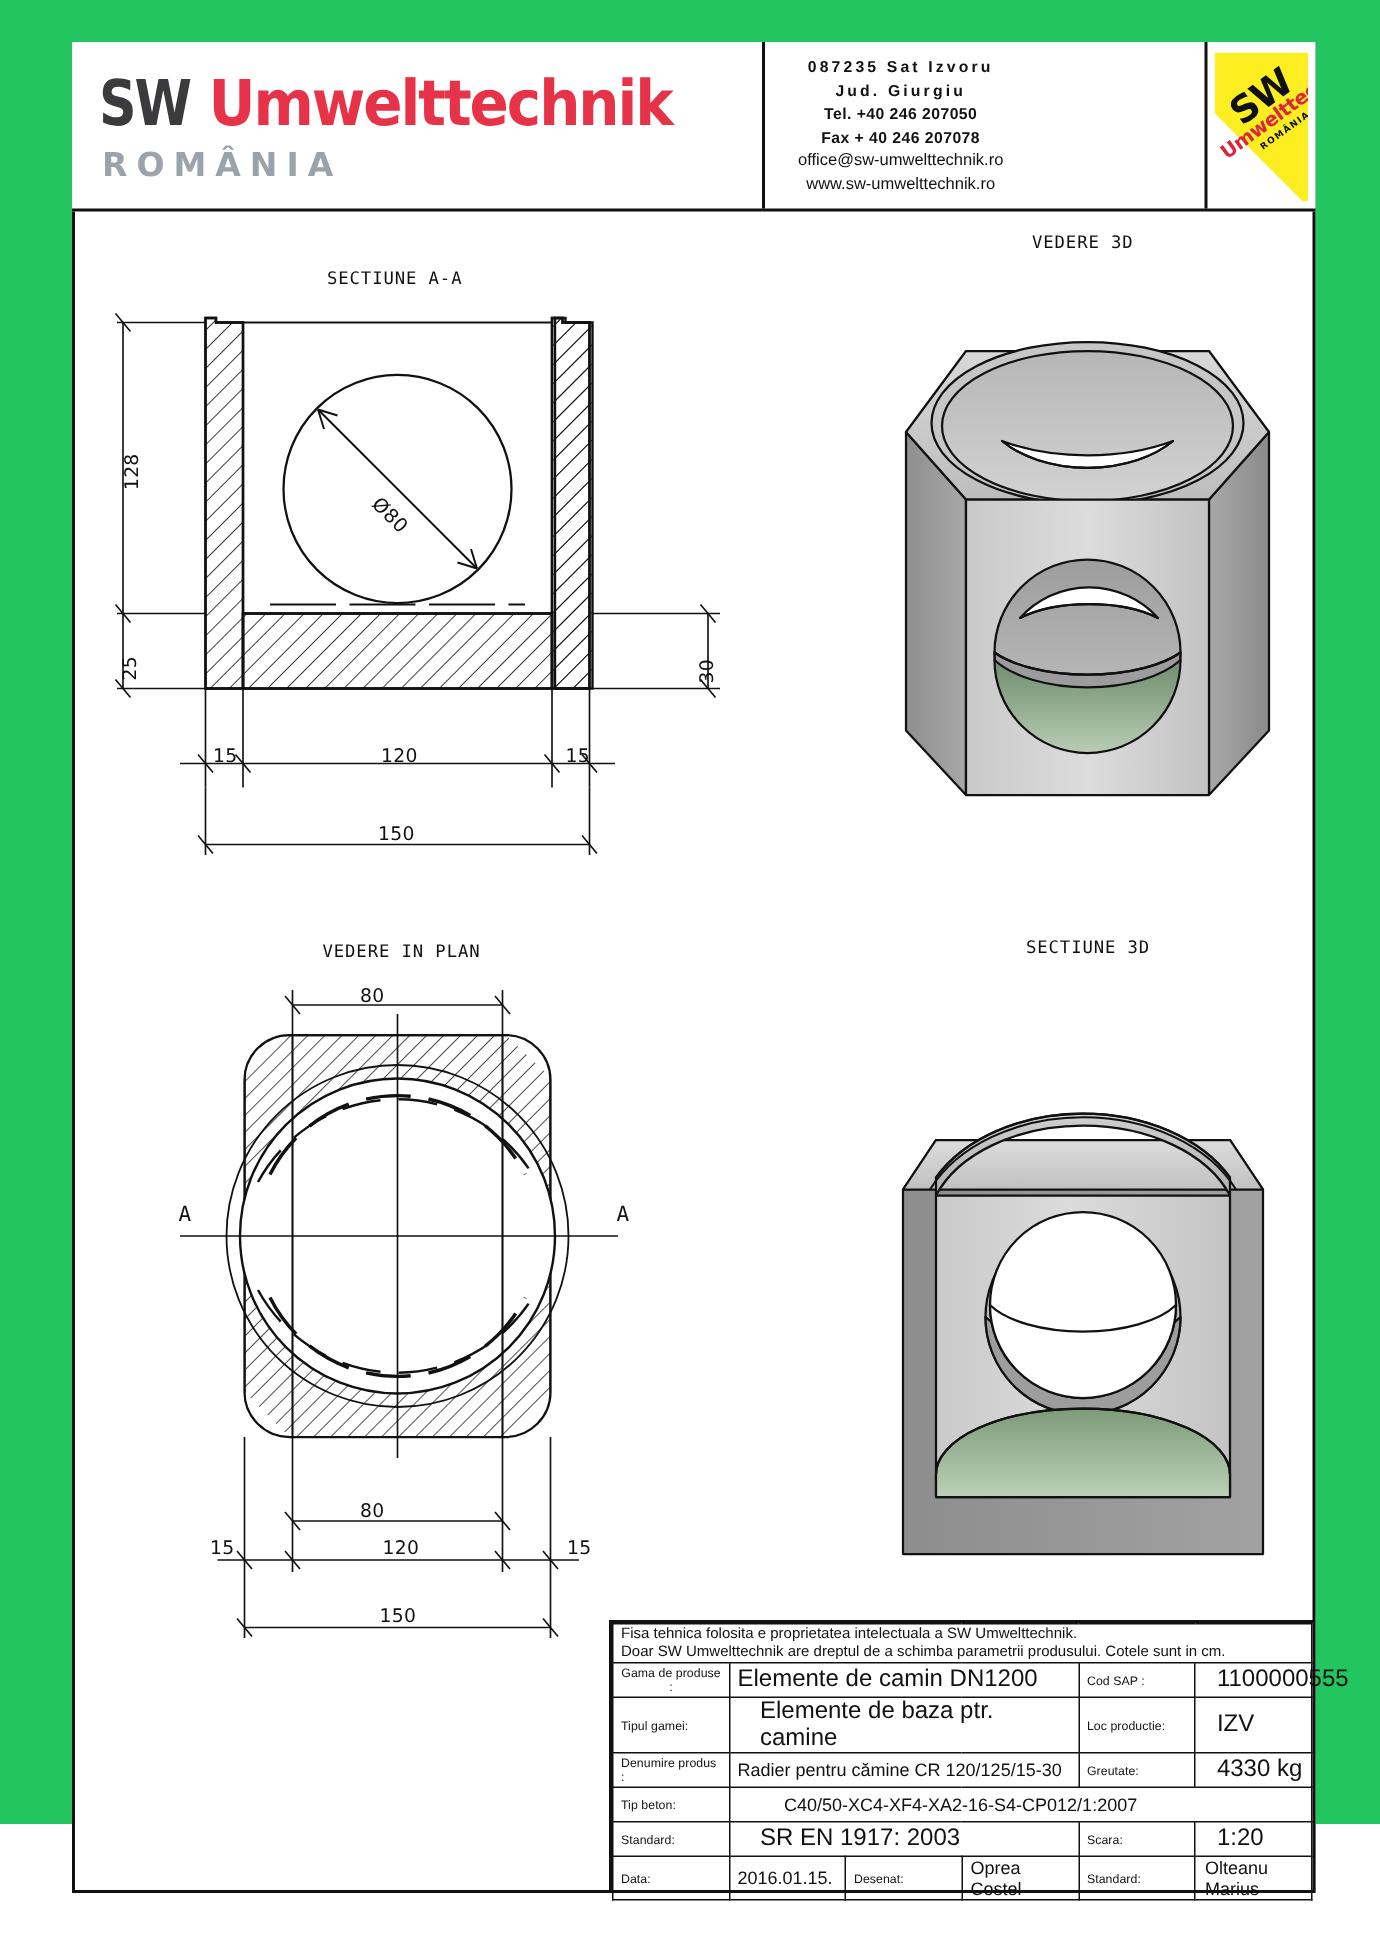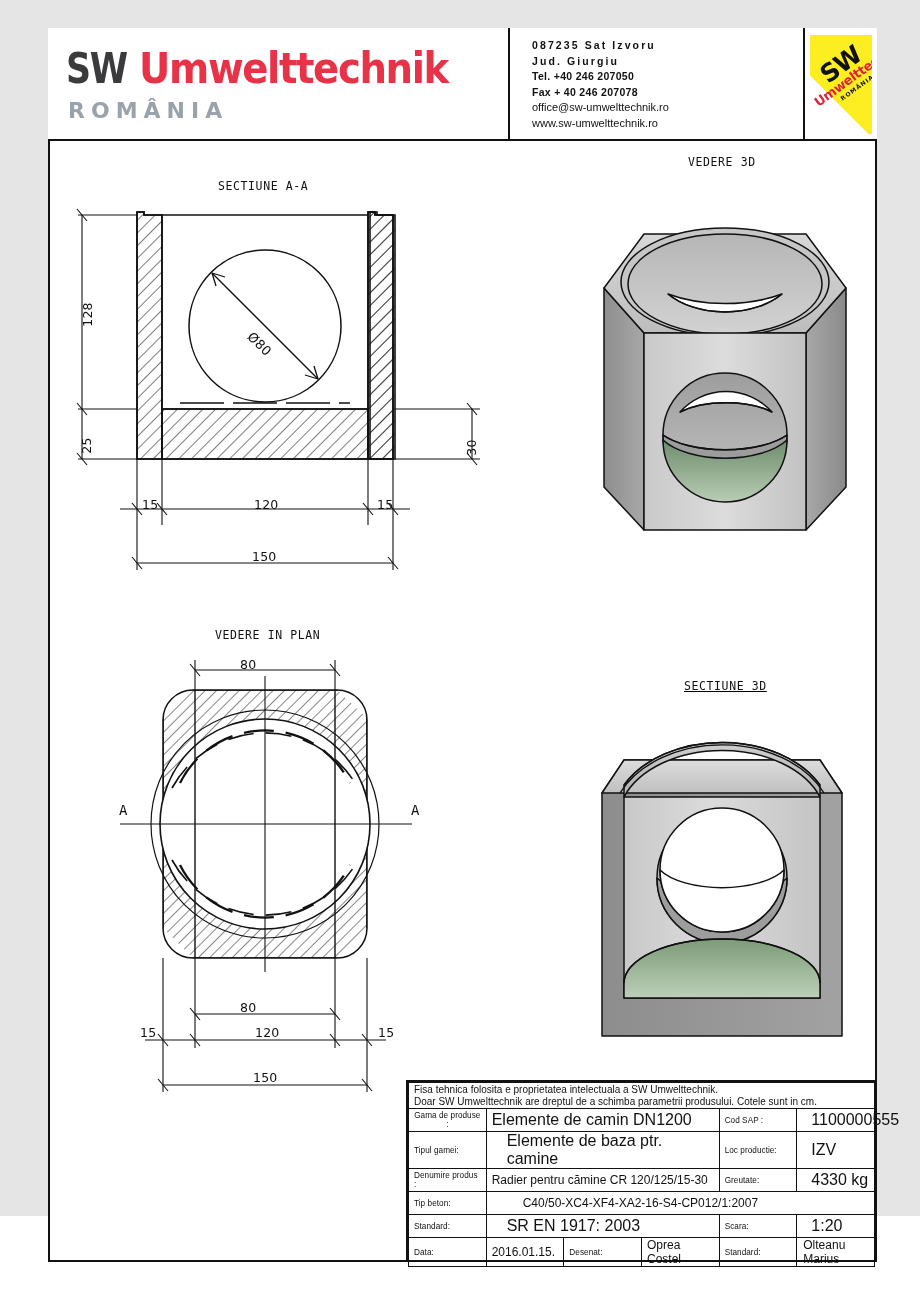--- a/index.html
+++ b/index.html
@@ -1,21 +1,21 @@
 <!DOCTYPE html>
 <html><head>
 <meta charset="utf-8">
 <style>
   html,body{margin:0;padding:0;background:#ffffff;}
   body{
     width:920px;height:1301px;position:relative;overflow:hidden;
     font-family:"Liberation Sans", sans-serif;
     -webkit-font-smoothing:antialiased;
   }
-  .sheet{position:absolute;left:0;top:0;width:920px;height:1216px;background:#e5e5e5;}
+  .sheet{position:absolute;left:0;top:0;width:920px;height:1216px;background:#22c55e;}
 
   
   .frame{
     position:absolute;left:48px;top:28px;width:829px;height:1234px;
     border:2px solid #111;box-sizing:border-box;background:#fff;
   }
 
   
   .hdr{
     position:absolute;left:48px;top:28px;width:829px;height:113px;
@@ -37,21 +37,21 @@
     font-family:"DejaVu Sans", sans-serif;font-weight:bold;font-size:42px;
     color:#e63348;letter-spacing:-1.5px;
     display:inline-block;transform:scaleX(.92);transform-origin:left center;margin-left:7px;
   }
   .logo-ro{
     position:absolute;left:20px;top:70px;
     font-family:"DejaVu Sans", sans-serif;font-weight:bold;font-size:22px;
     color:#9aa3ab;letter-spacing:6px;
   }
 
-  .contact{position:absolute;left:14px;top:10px;font-size:10.5px;color:#111;line-height:15.5px;}
+  .contact{position:absolute;left:14px;top:10px;font-size:10.5px;color:#111;line-height:15.5px;text-align:center;}
   .contact .sp{letter-spacing:2.1px;font-weight:600;}
   .contact .md{letter-spacing:.3px;font-weight:600;}
   .contact .lo{letter-spacing:0;font-weight:400;font-size:11px;}
 
   .badge{position:absolute;left:4px;top:6px;width:62px;height:99px;overflow:hidden;background:#fff;border:1px solid #fff;}
   .badge-tri{position:absolute;left:0;top:0;width:100%;height:100%;
     background:linear-gradient(45deg,#ffffff 0%,#ffffff 36%,#fdee22 36.3%,#fdee22 100%);}
   .badge-txt{position:absolute;left:-6px;top:18px;width:86px;transform:rotate(-36deg);transform-origin:center center;}
   .badge-sw{font-family:"DejaVu Sans",sans-serif;font-weight:bold;font-size:25px;color:#111;letter-spacing:-1px;display:block;line-height:20px;text-align:center;}
   .badge-um{font-family:"DejaVu Sans",sans-serif;font-weight:bold;font-size:13px;color:#e0233c;letter-spacing:-.3px;display:block;line-height:13px;text-align:center;}
@@ -351,21 +351,21 @@
   <div class="vw" style="left:253px;top:1068px;">
     <span class="dimtxt">150</span>
   </div>
   <div class="vw" style="left:119px;top:801px;">
     <span class="cadtxt" style="font-size:14px;">A</span>
   </div>
   <div class="vw" style="left:411px;top:801px;">
     <span class="cadtxt" style="font-size:14px;">A</span>
   </div>
 
-  <div class="vw" style="left:684px;top:676px;text-decoration:underline;">
+  <div class="vw" style="left:684px;top:622px;">
     <span class="cadtxt">SECTIUNE 3D</span>
   </div>
 
   <svg style="position:absolute;left:580px;top:685px;" width="300" height="370">
     <defs>
       <linearGradient id="s3Top" x1="0" y1="0" x2="0" y2="1">
         <stop offset="0" stop-color="#dcdcdc"></stop>
           <stop offset="1" stop-color="#c0c0c0"></stop>
       </linearGradient>
       <linearGradient id="s3Inner" x1="0" y1="0" x2="1" y2="0">

